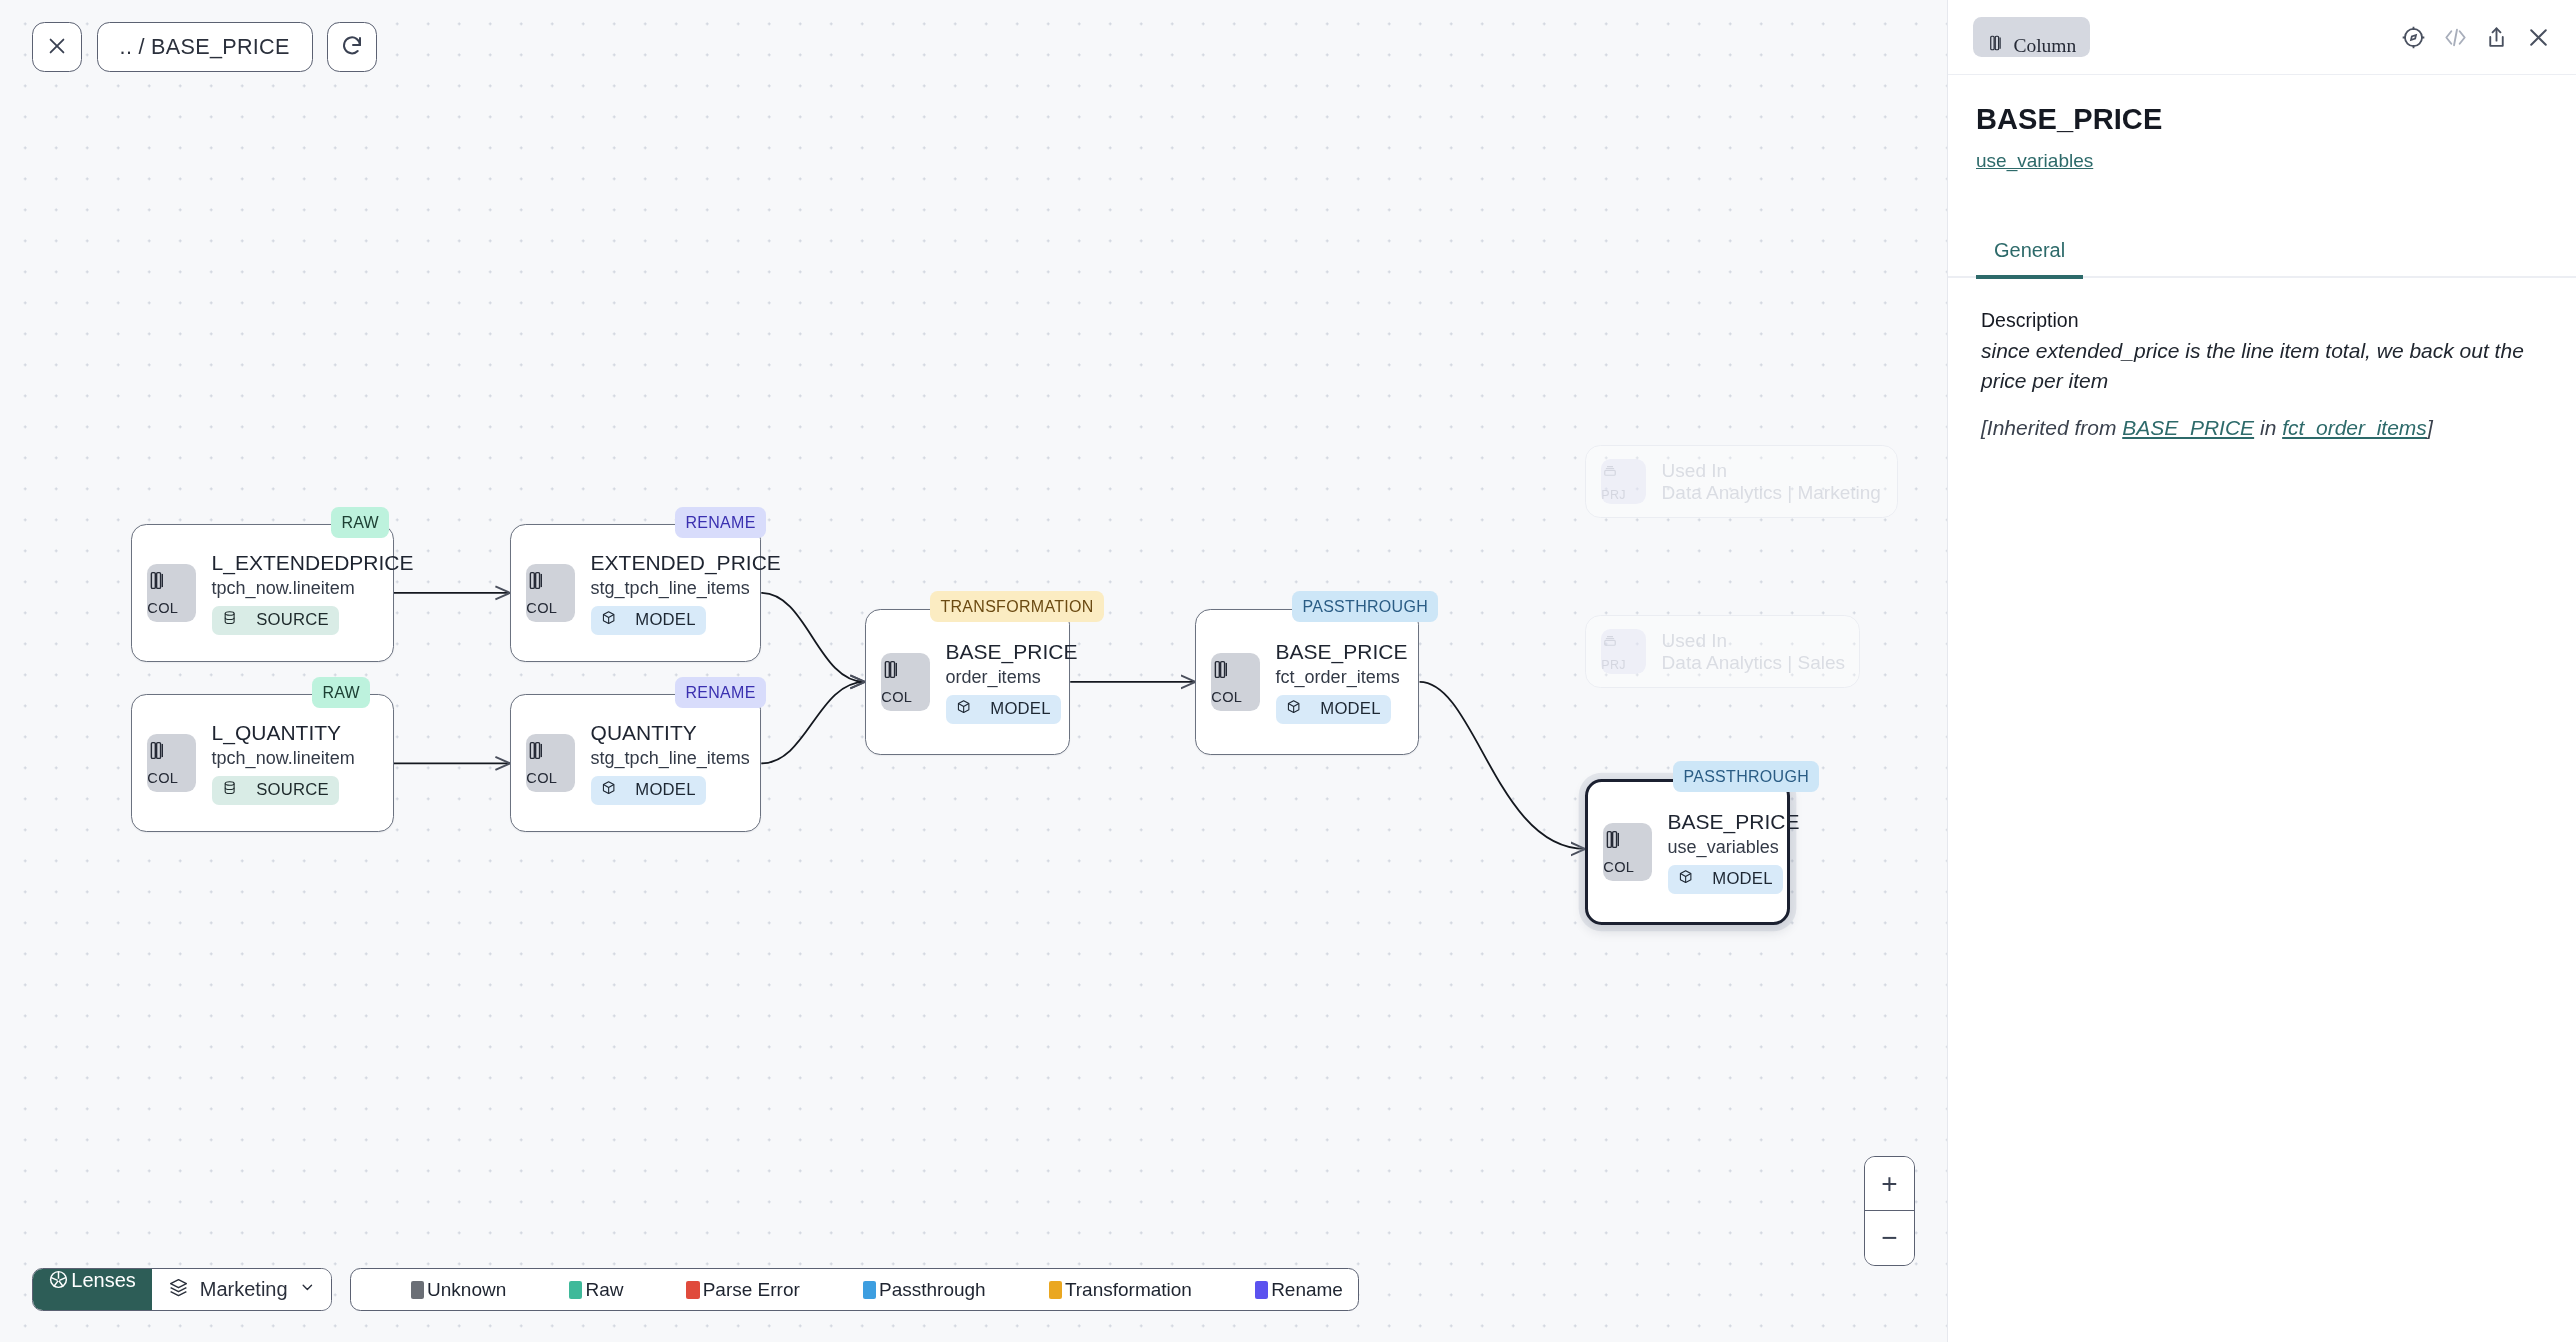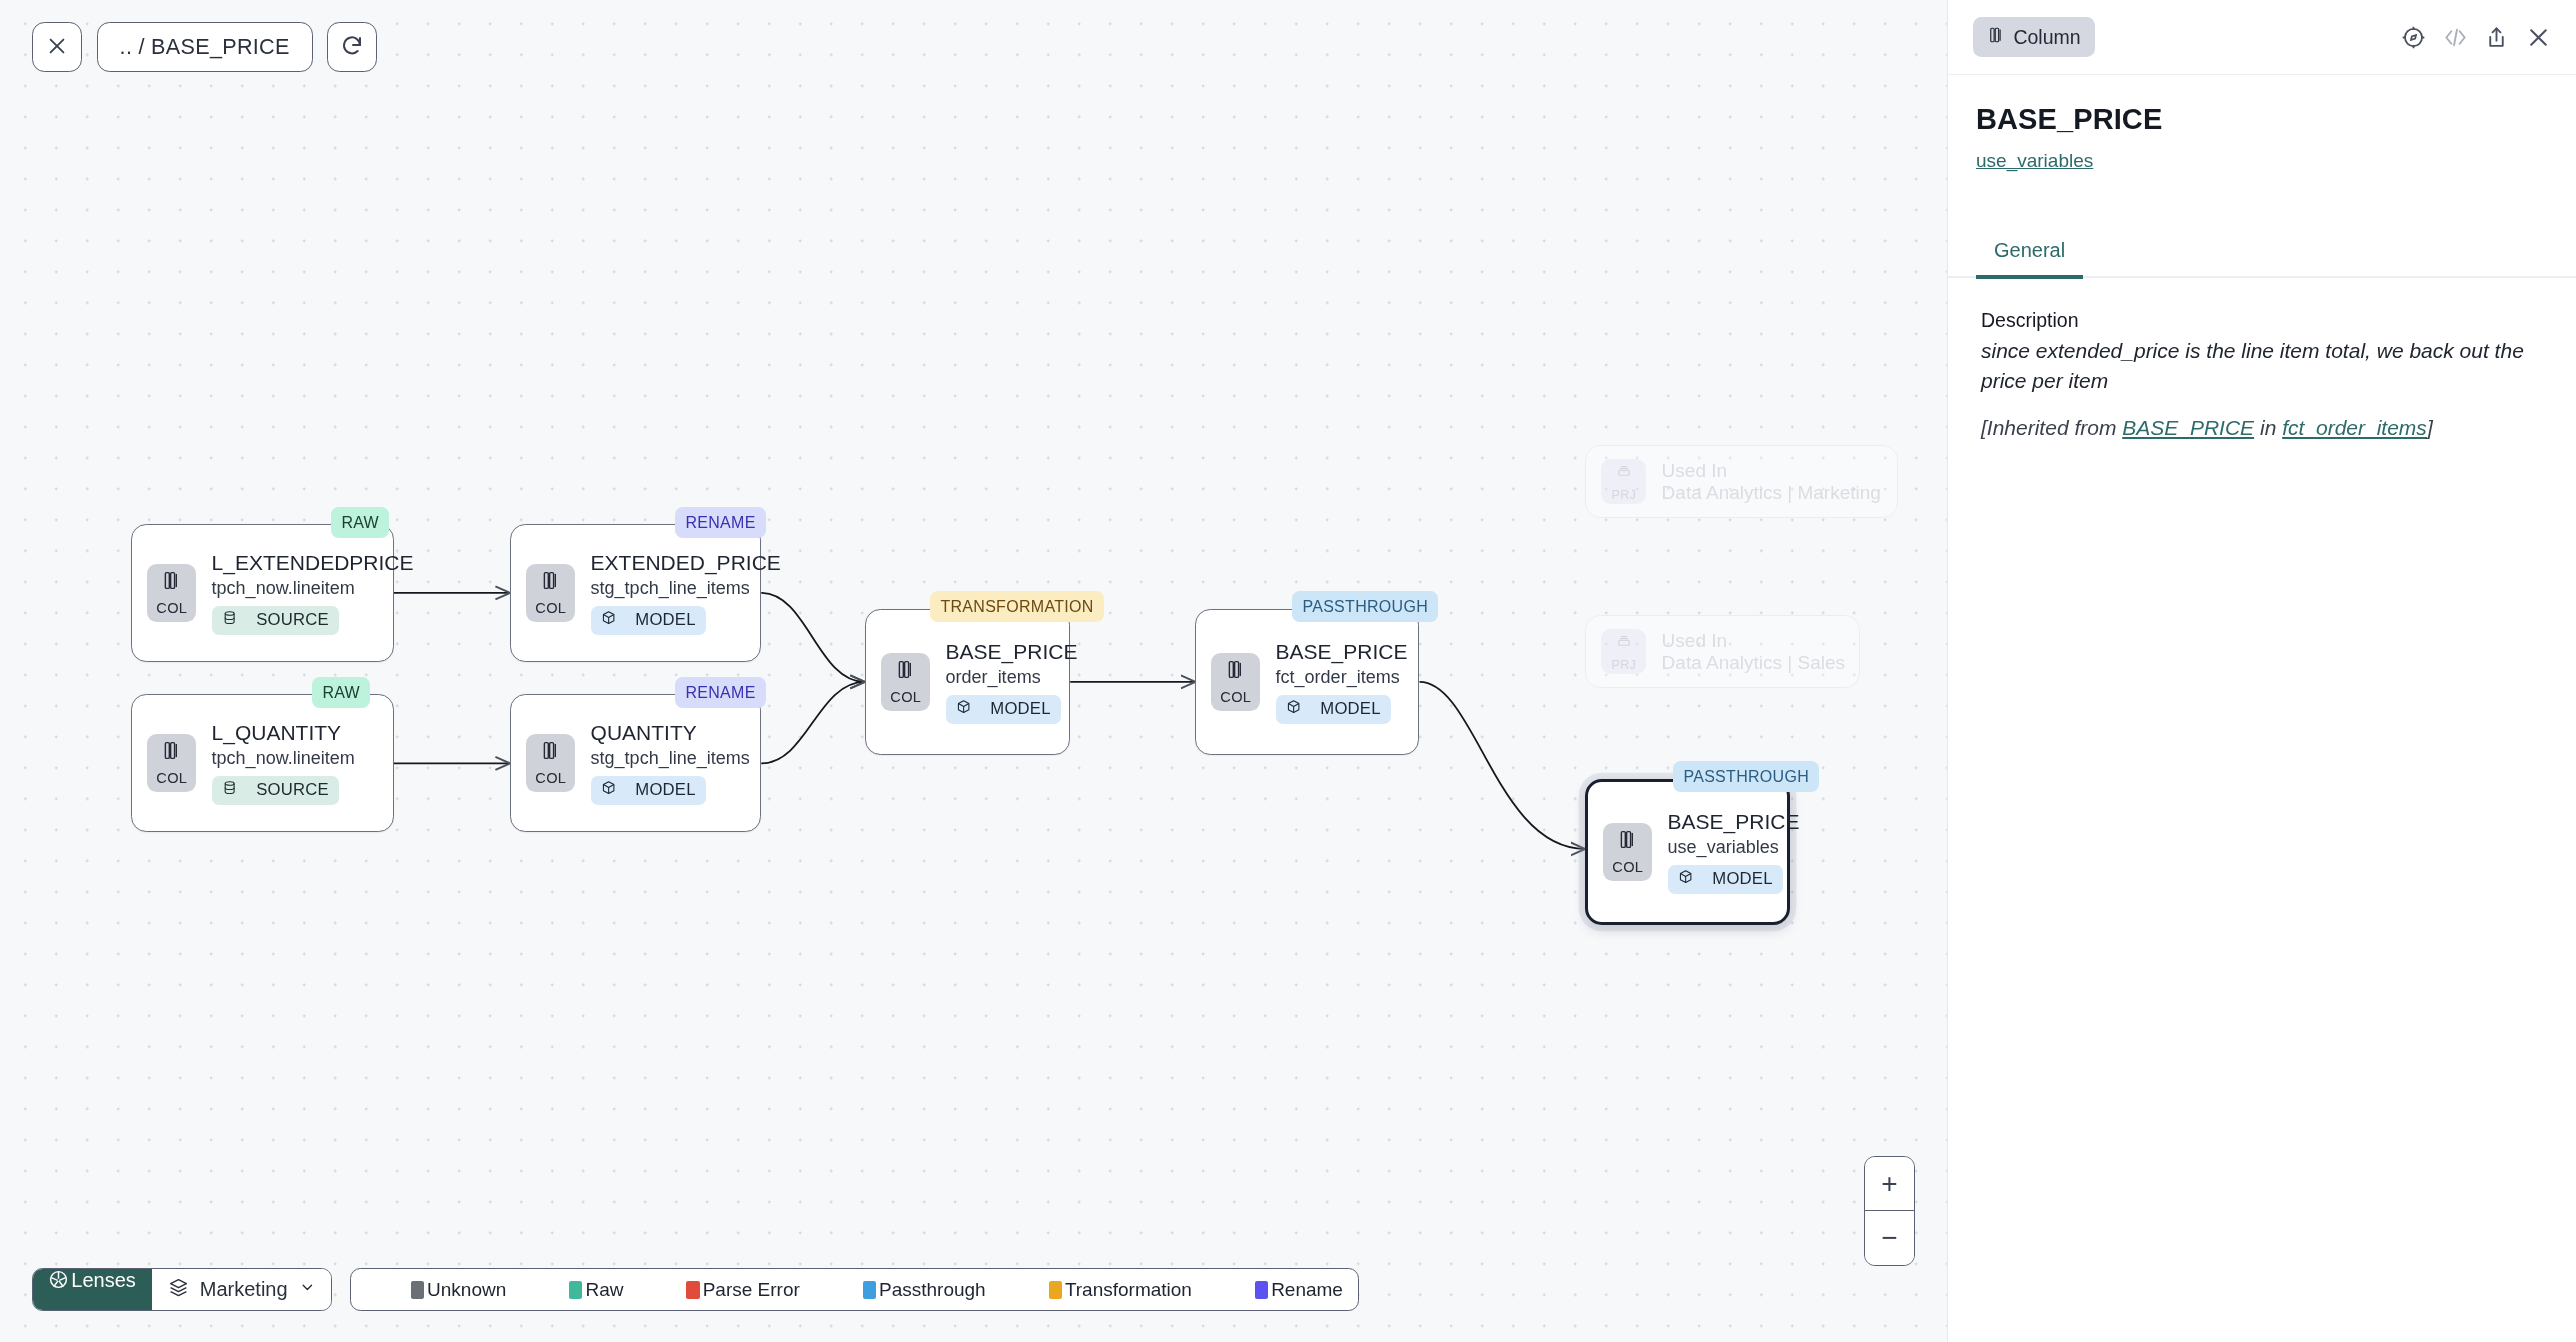--- a/index.html
+++ b/index.html
@@ -47,21 +47,21 @@
   .node.selected {
     border: 3.5px solid #1b2030; border-radius: 16.7px;
     box-shadow: 0 0 0 6.3px rgba(150,160,180,.20), 0 4.2px 12.5px rgba(25,32,50,.16);
   }
   .node.ghost {
     border: 1.4px solid #e2e5ec; background: rgba(255,255,255,.55);
     box-shadow: none; opacity: .55;
   }
   .chip {
     width: 49px; height: 58px; border-radius: 9.7px; background: #cfd2d9;
-    display: flex; flex-direction: column; align-items: center; justify-content: center;
+    display: flex; flex-direction: column; align-items: flex-start; justify-content: center;
     gap: 7px; flex: 0 0 auto; color: #252a36;
   }
   .chip.prj { background: #e7e8f6; color: #b9bccb; }
   .chip-label { font-size: 14.6px; letter-spacing: 0.3px; font-weight: 400; }
   .node-body { margin-left: 15.3px; display: flex; flex-direction: column; gap: 3.5px; min-width: 0; }
   .node-title { font-size: 21px; color: #1e2430; white-space: nowrap; line-height: 1.12; }
   .node-sub { font-size: 18px; color: #333a47; white-space: nowrap; line-height: 1.12; }
   .node.ghost .node-title, .node.ghost .node-sub { color: #c3c7d1; }
   .node.ghost .node-title { font-size: 19px; }
   .node.ghost .node-sub { font-size: 19px; }
@@ -121,22 +121,22 @@
   
   .panel {
     position: relative; width: 629px; height: 1343px; background: #fff;
     border-left: 1.4px solid #e6e8ee; display: flex; flex-direction: column;
   }
   .panel-head {
     height: 75px; flex: 0 0 auto; display: flex; align-items: center;
     padding: 0 25px 0 25px; border-bottom: 1.4px solid #eceef3; gap: 9.7px;
   }
   .kind-badge {
-    display: flex; align-items: center; gap: 8.4px; height: 40px; padding: 0 14px;
-    background: #d5d8e0; border-radius: 8.4px; font-size: 19.5px; color: #252a36;
+    display: flex; align-items: flex-end; gap: 8.4px; height: 40px; padding: 0 14px;
+    background: #d5d8e0; border-radius: 8.4px; font-size: 19.5px; color: #252a36; font-family: Liberation Serif, serif;
   }
   .head-actions { margin-left: auto; display: flex; align-items: center; gap: 16.7px; }
   .ico-btn { background: none; border: none; padding: 0; cursor: pointer; color: #49505f; display: flex; }
   .ico-btn.disabled { color: #a8aebb; cursor: default; }
 
   .panel-top { padding: 28px 28px 0 28px; }
   .panel-title { font-size: 29px; font-weight: bold; color: #151922; letter-spacing: 0.1px; }
   .panel-link {
     display: inline-block; margin-top: 14px; font-size: 19px; color: #2d6a6a;
     text-decoration: underline; cursor: pointer;

